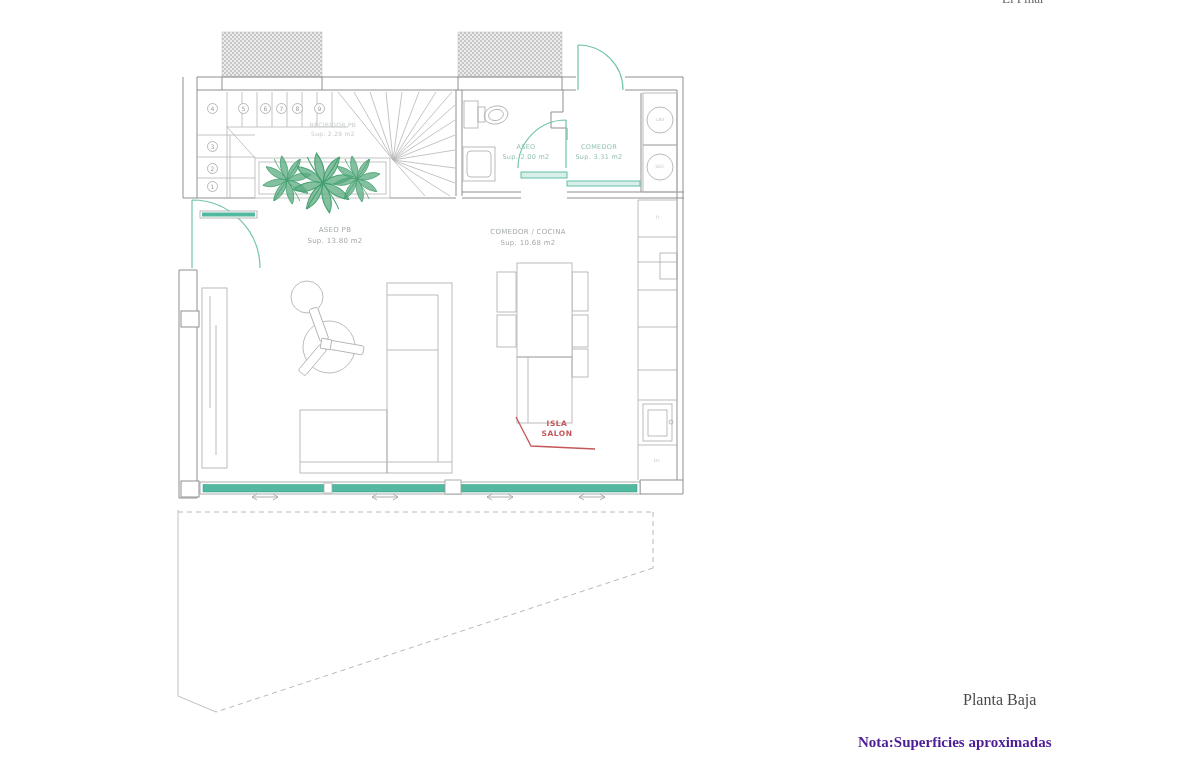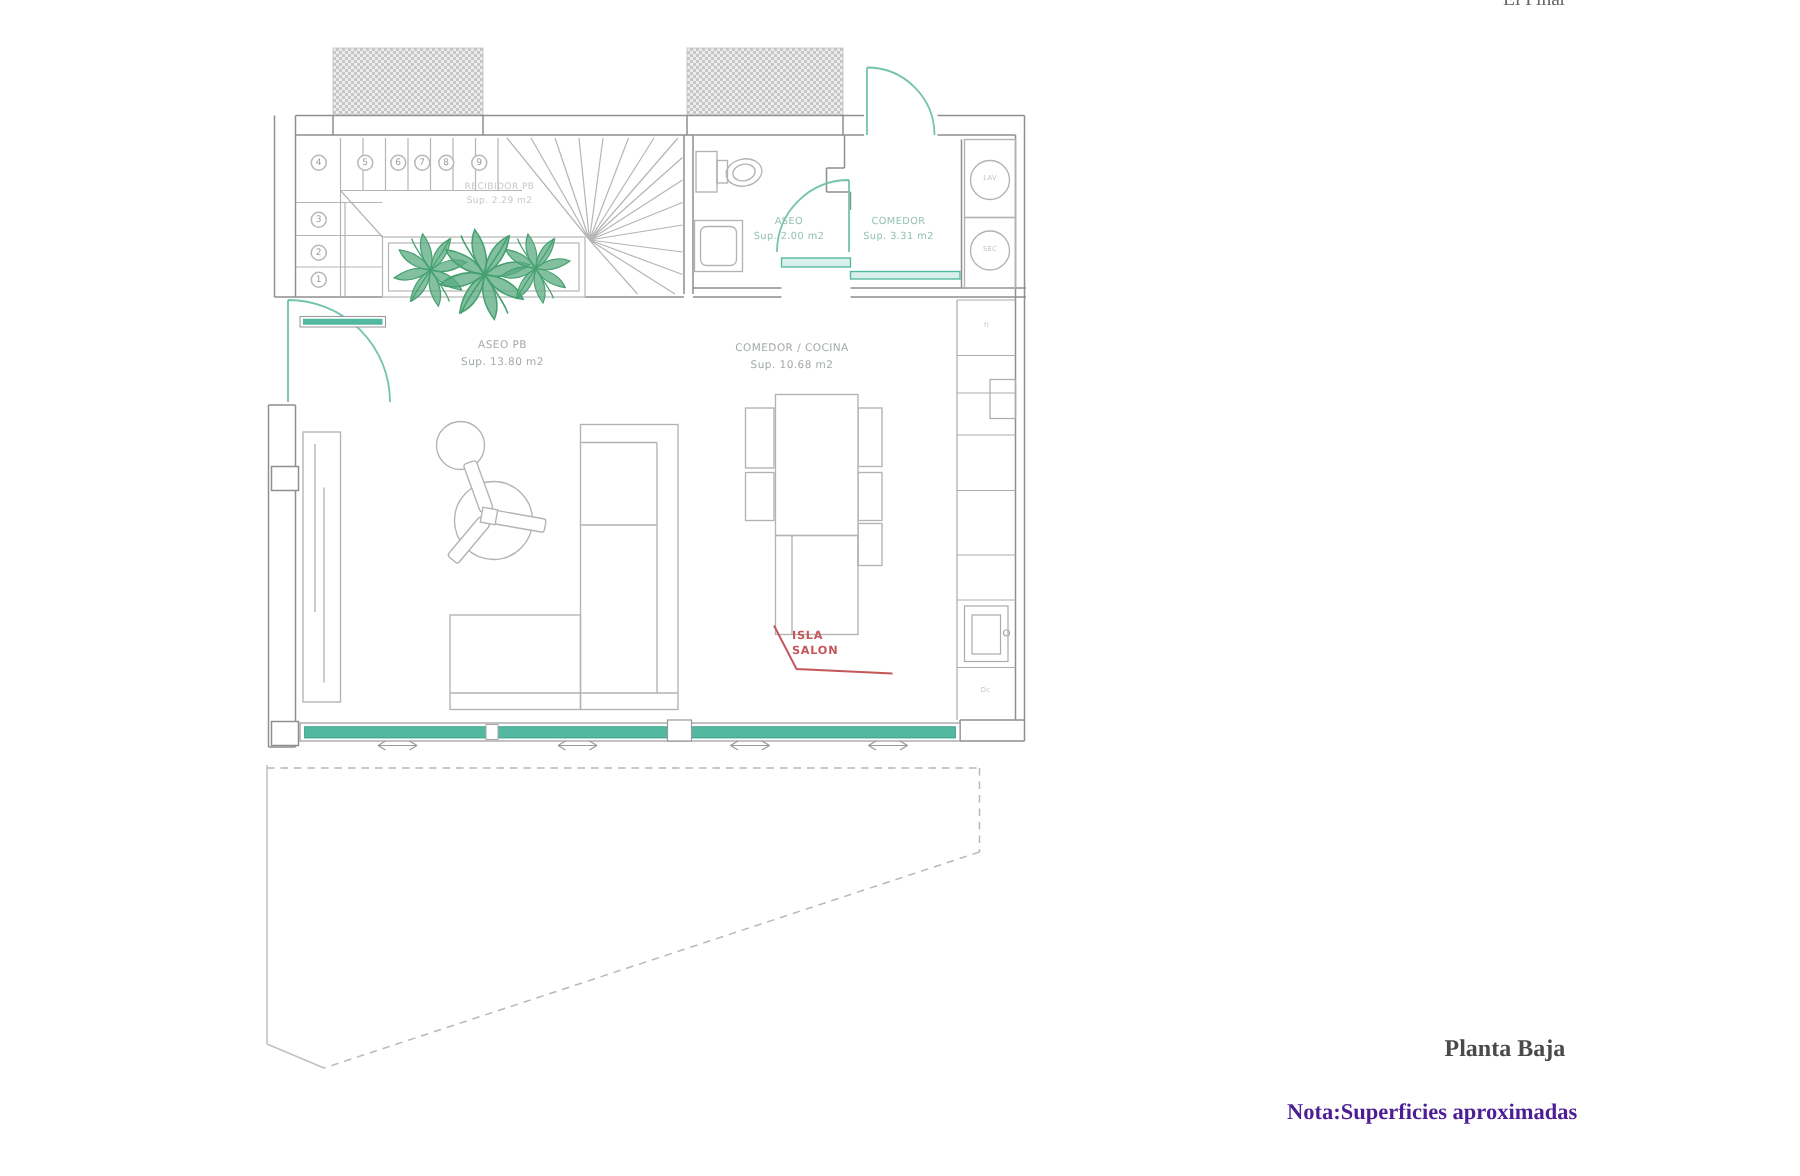--- a/index.html
+++ b/index.html
@@ -8,27 +8,27 @@
   svg{position:absolute;left:0;top:0;}
   .room{position:absolute;text-align:center;letter-spacing:.3px;}
   .room .l1,.room .l2{display:block;}
   .room-faint{font-size:6px;line-height:9px;color:#c3cbc7;}
   .room-teal{font-size:6.5px;line-height:10px;color:#93c1b2;}
   .room-gray{font-size:7px;line-height:11px;color:#a3aaa8;}
   .num{position:absolute;width:11px;height:11px;border-radius:50%;border:1px solid #b8b8b8;
        background:#fff;box-sizing:border-box;display:flex;align-items:center;justify-content:center;
        font-size:6px;color:#9c9c9c;}
   .tinylabel{position:absolute;font-size:4.5px;color:#bfc7c3;text-align:center;letter-spacing:.2px;}
-  .island-label{position:absolute;left:528px;top:419px;width:58px;
+  .island-label{position:absolute;left:528px;top:419px;width:58px;text-align:center;
        font-size:7.5px;font-weight:bold;line-height:10px;letter-spacing:.5px;color:#c4575a;}
   .watermark{position:absolute;left:436px;top:369px;width:330px;white-space:nowrap;
        font-family:"Liberation Serif", serif;font-weight:bold;font-size:34px;
        letter-spacing:.5px;color:#b3b3b3;}
   .footer-title{position:absolute;left:963px;top:691px;font-family:"Liberation Serif", serif;
-       font-weight:700;font-size:16px;color:#4a4a4a;}
+       font-weight:400;font-size:16px;color:#4a4a4a;}
   .footer-note{position:absolute;left:858px;top:734px;font-family:"Liberation Serif", serif;
        font-weight:600;font-size:15px;color:#4c1d95;}
   .partial-top{position:absolute;left:1002px;top:0;width:100px;height:6px;overflow:hidden;}
   .partial-top span{display:block;margin-top:-9px;font-family:"Liberation Serif", serif;
        font-size:13px;color:#666;}
 </style>
 </head>
 <body>
 
 <div class="canvas">

